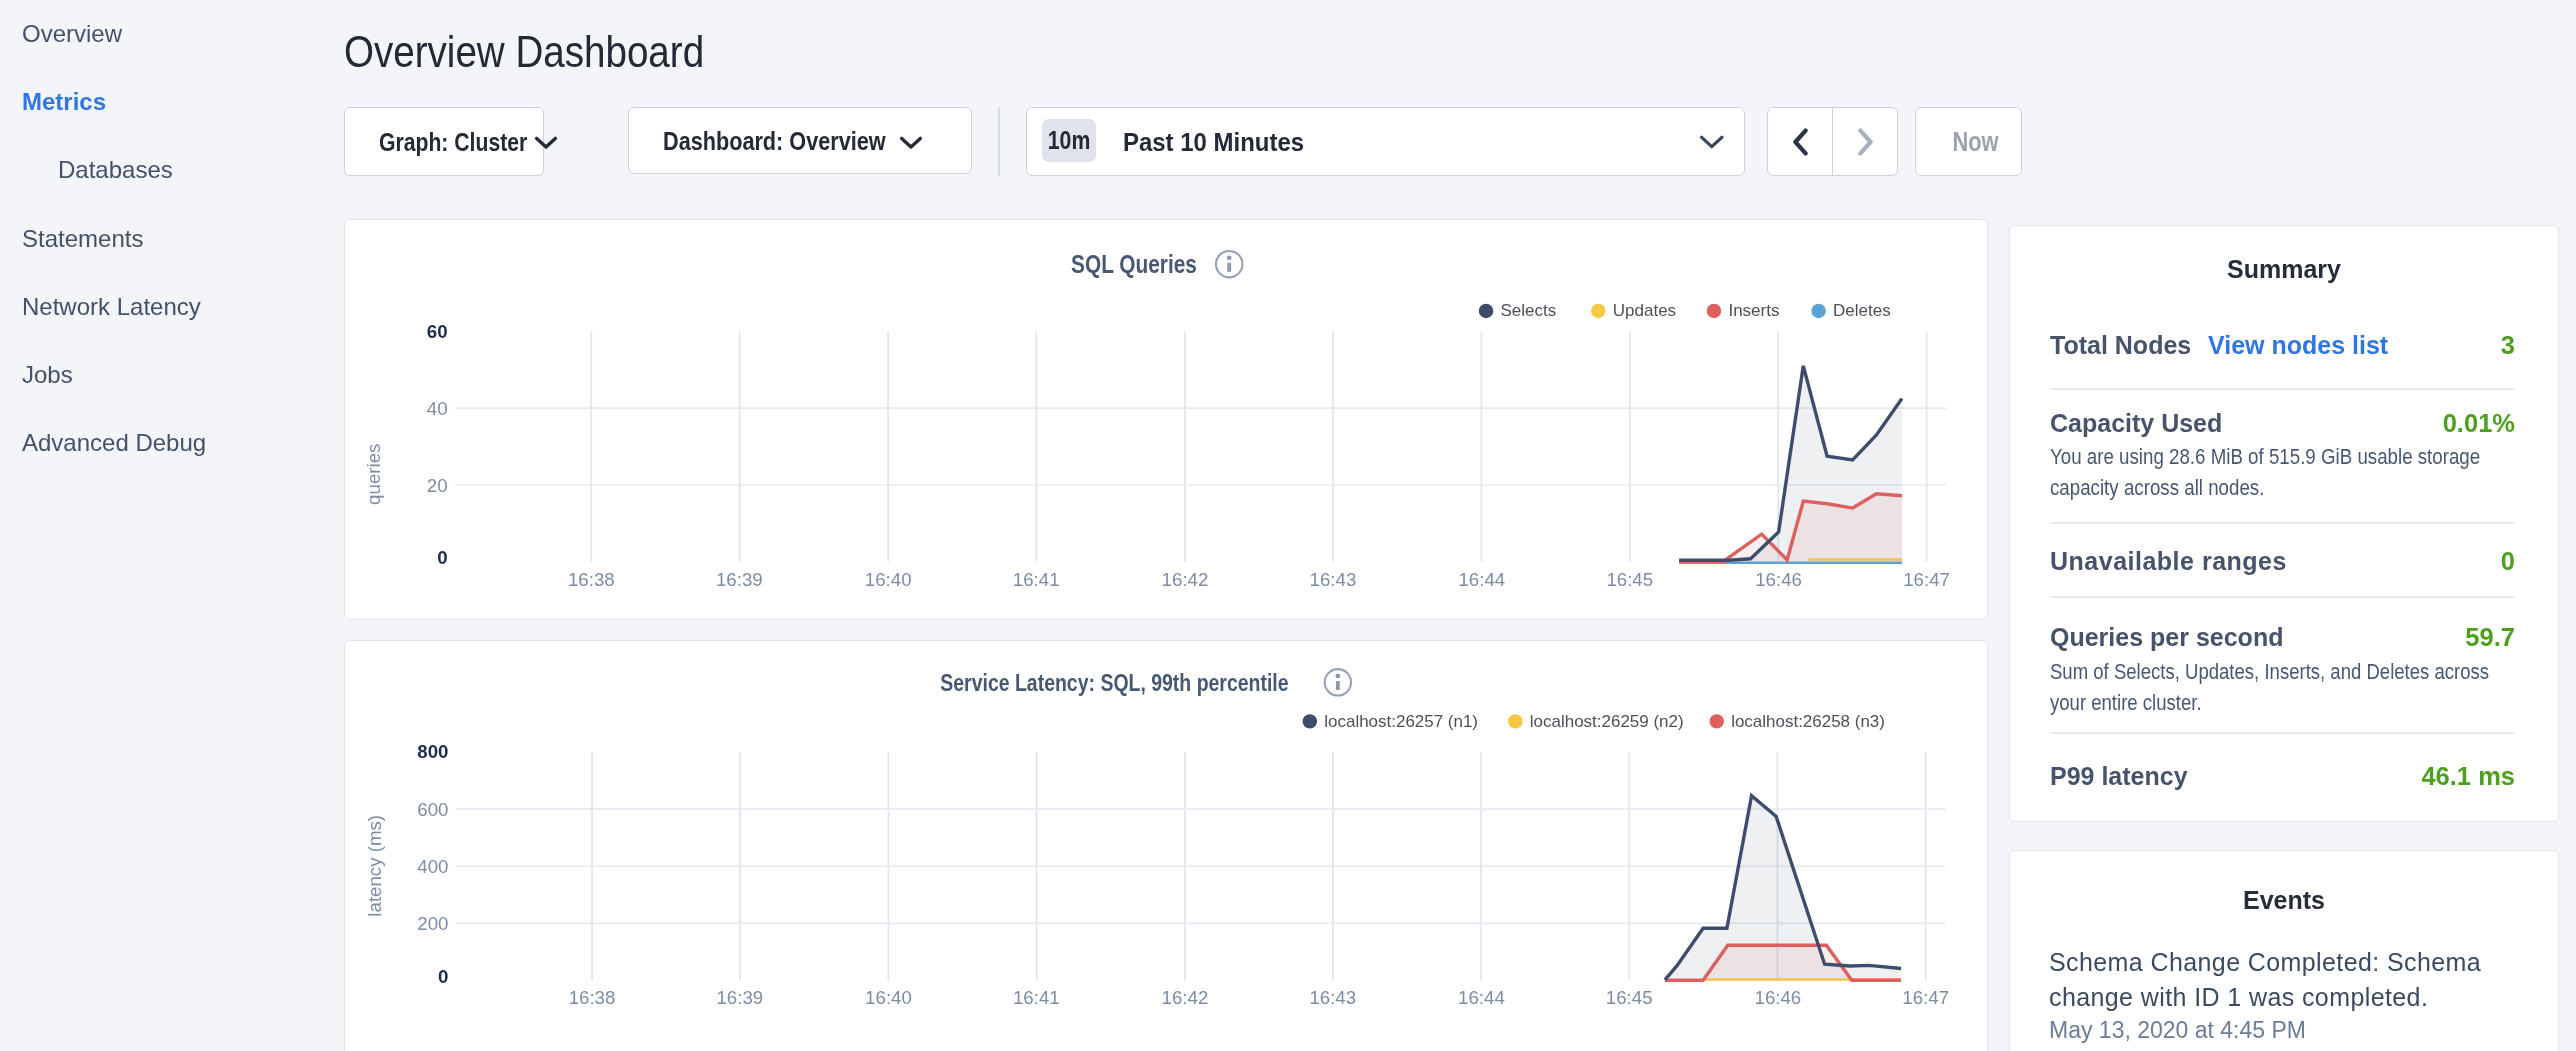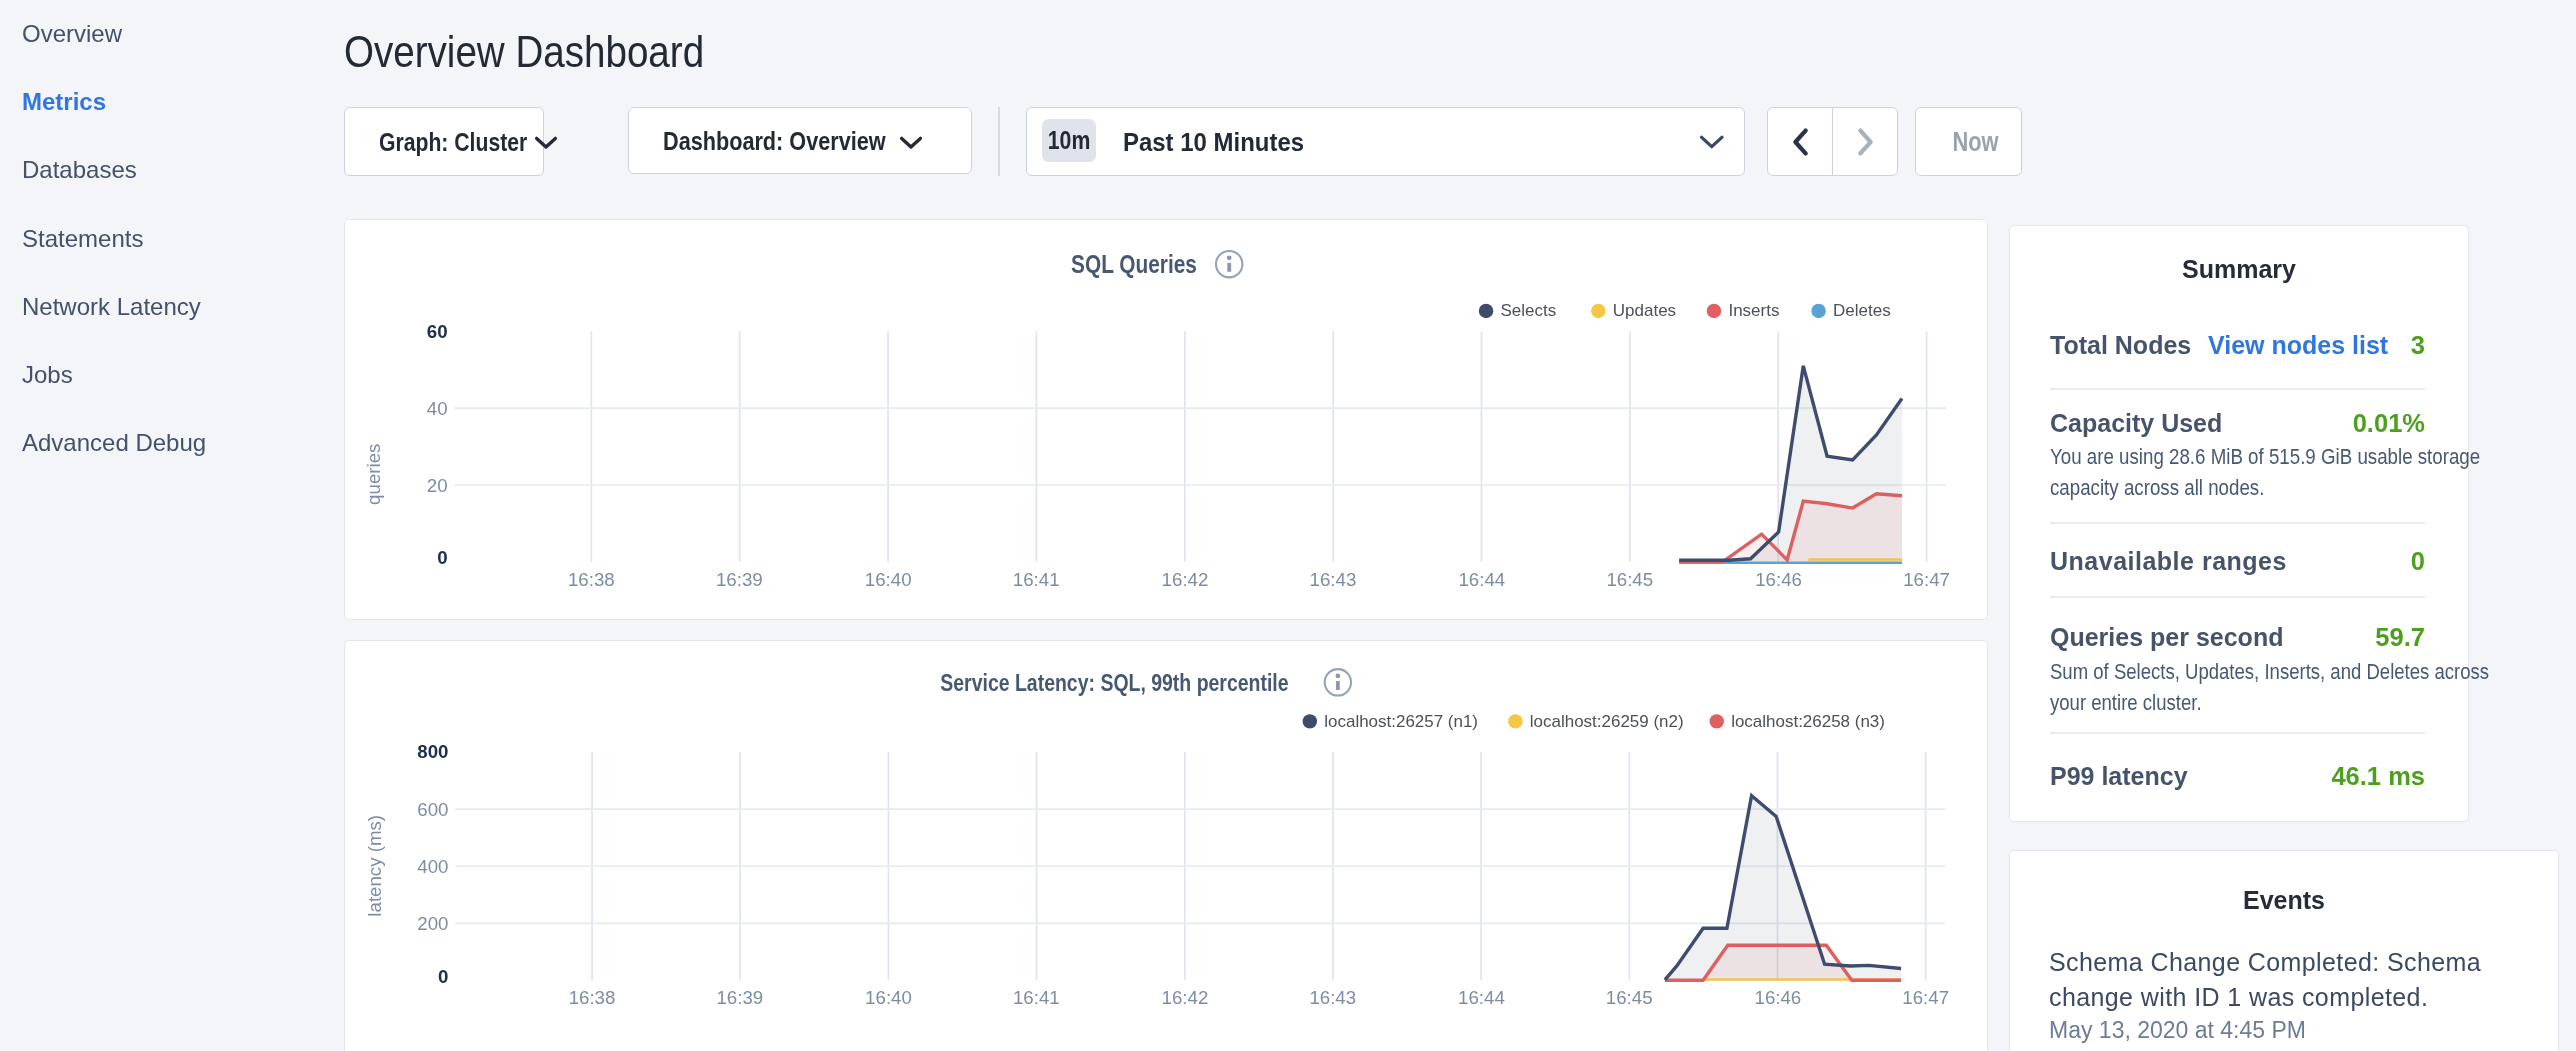--- a/index.html
+++ b/index.html
@@ -10,21 +10,21 @@
   .nav-item { position:absolute; left:22px; font-size:24px; color:#44516a; white-space:nowrap; }
   .ctrl { position:absolute; background:#fff; border:1.7px solid #ccd3dd; border-radius:6px; display:flex; align-items:center; }
   .ctrl-text { font-size:25px; font-weight:bold; color:#242a35; white-space:nowrap; }
   svg text { font-family:"Liberation Sans", sans-serif; }
 </style>
 </head>
 <body>
 
 <div class="nav-item" style="top:20.4px;">Overview</div>
 <div class="nav-item" style="top:88px; color:#2f76e3; font-weight:bold;">Metrics</div>
-<div class="nav-item" style="top:156px;">Databases</div>
+<div class="nav-item" style="top:156px;margin-left:36px;">Databases</div>
 <div class="nav-item" style="top:225px;">Statements</div>
 <div class="nav-item" style="top:293px;">Network Latency</div>
 <div class="nav-item" style="top:361px;">Jobs</div>
 <div class="nav-item" style="top:429px;text-align:right;">Advanced Debug</div>
 
 <div class="abs" style="left:344px; top:25.5px; font-size:45px; color:#242a35; transform:scaleX(0.857); transform-origin:left; white-space:nowrap;">Overview Dashboard</div>
 
 <div class="ctrl" style="left:344px; top:107px; width:200px; height:69px;">
   <span class="ctrl-text abs" style="left:34px; top:50%; transform:translateY(-50%) scaleX(0.847); transform-origin:left center;">Graph: Cluster</span>
   <svg class="abs" style="left:189px; top:27px;" width="24" height="15.3" viewBox="0 0 28 18">
@@ -192,21 +192,21 @@
         <text x="1164" y="430">16:43</text>
         <text x="1339" y="430">16:44</text>
         <text x="1513" y="430">16:45</text>
         <text x="1688" y="430">16:46</text>
         <text x="1862" y="430">16:47</text>
   </g>
   <text x="43" y="267" font-size="22" fill="#7d8ca3" text-anchor="middle" transform="rotate(-90 43 267)">latency (ms)</text>
 </svg>
 </div>
 
-<div class="card" style="left:2009px; top:225px; width:460px; height:597px;">
+<div class="card" style="left:2009px; top:225px; width:550px; height:597px;">
   <div class="abs" style="left:0; right:0; top:29px; text-align:center; font-size:25px; font-weight:bold; color:#262c38;">Summary</div>
 
   <div class="abs" style="left:40px; top:105px; font-size:25px; font-weight:bold; color:#46536b;">Total Nodes</div>
   <div class="abs" style="left:198px; top:105px; font-size:25px; font-weight:bold; color:#2f76e3;">View nodes list</div>
   <div class="abs" style="right:43px; top:105px; font-size:25.5px; font-weight:bold; color:#4da01e;">3</div>
   <div class="abs" style="left:40px; right:43px; top:162px; height:1.7px; background:#e9ebef;"></div>
 
   <div class="abs" style="left:40px; top:183px; font-size:25px; font-weight:bold; color:#46536b;">Capacity Used</div>
   <div class="abs" style="right:43px; top:183px; font-size:25.5px; font-weight:bold; color:#4da01e;">0.01%</div>
   <div class="abs" style="left:40px; top:215px; font-size:22px; line-height:31px; color:#475872; white-space:nowrap; transform:scaleX(0.851); transform-origin:left top;">You are using 28.6 MiB of 515.9 GiB usable storage<br>capacity across all nodes.</div>

